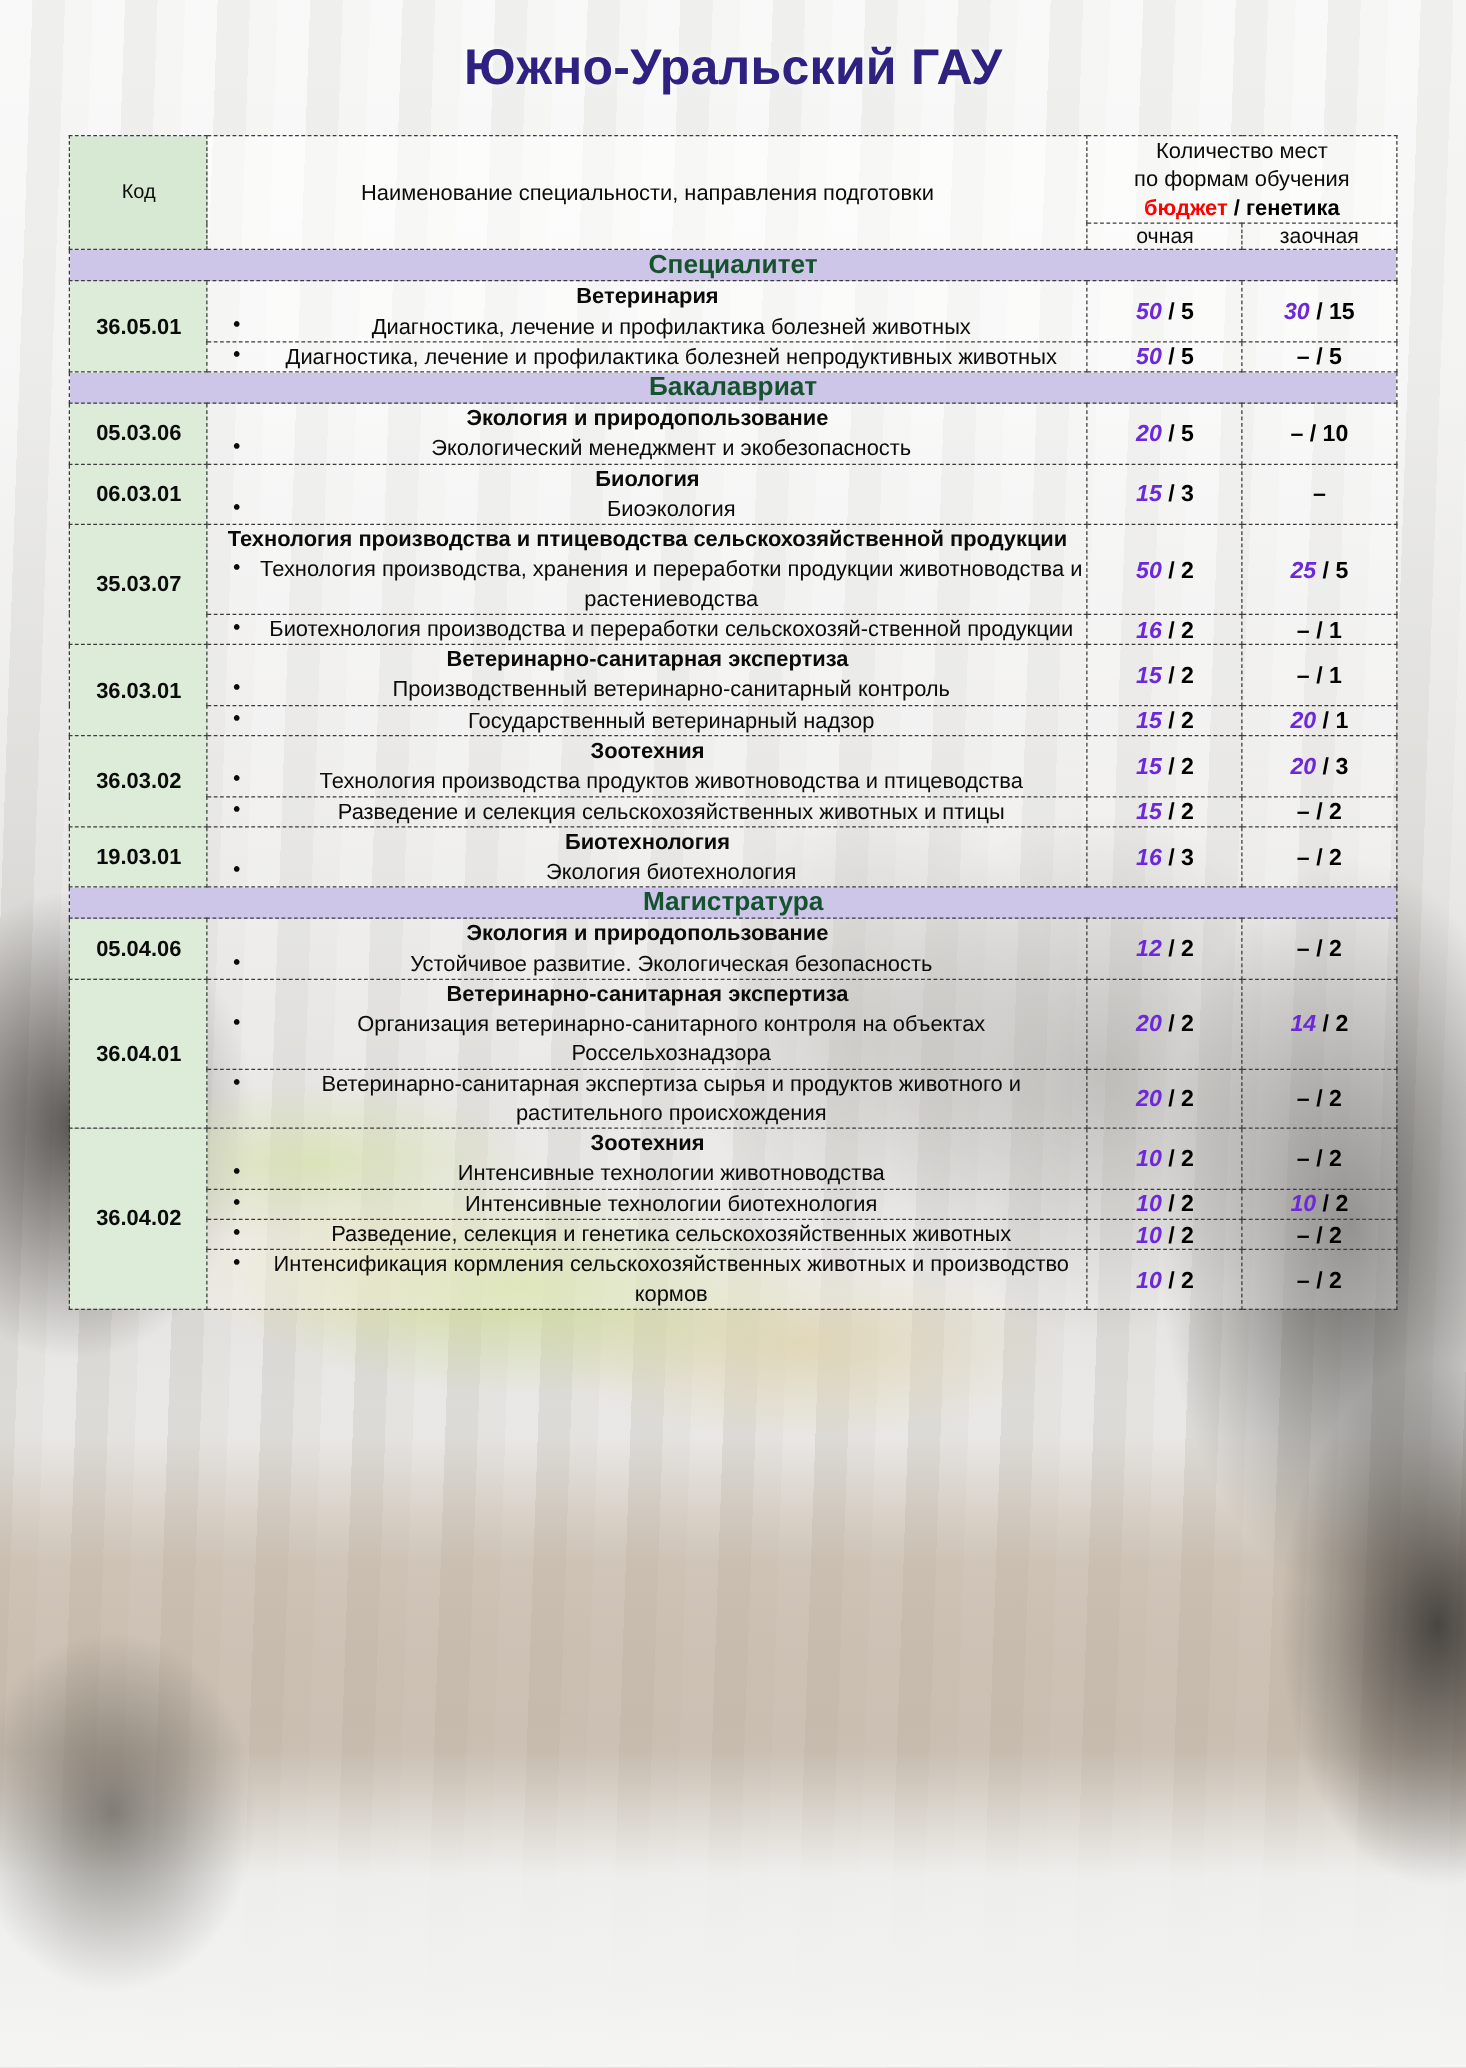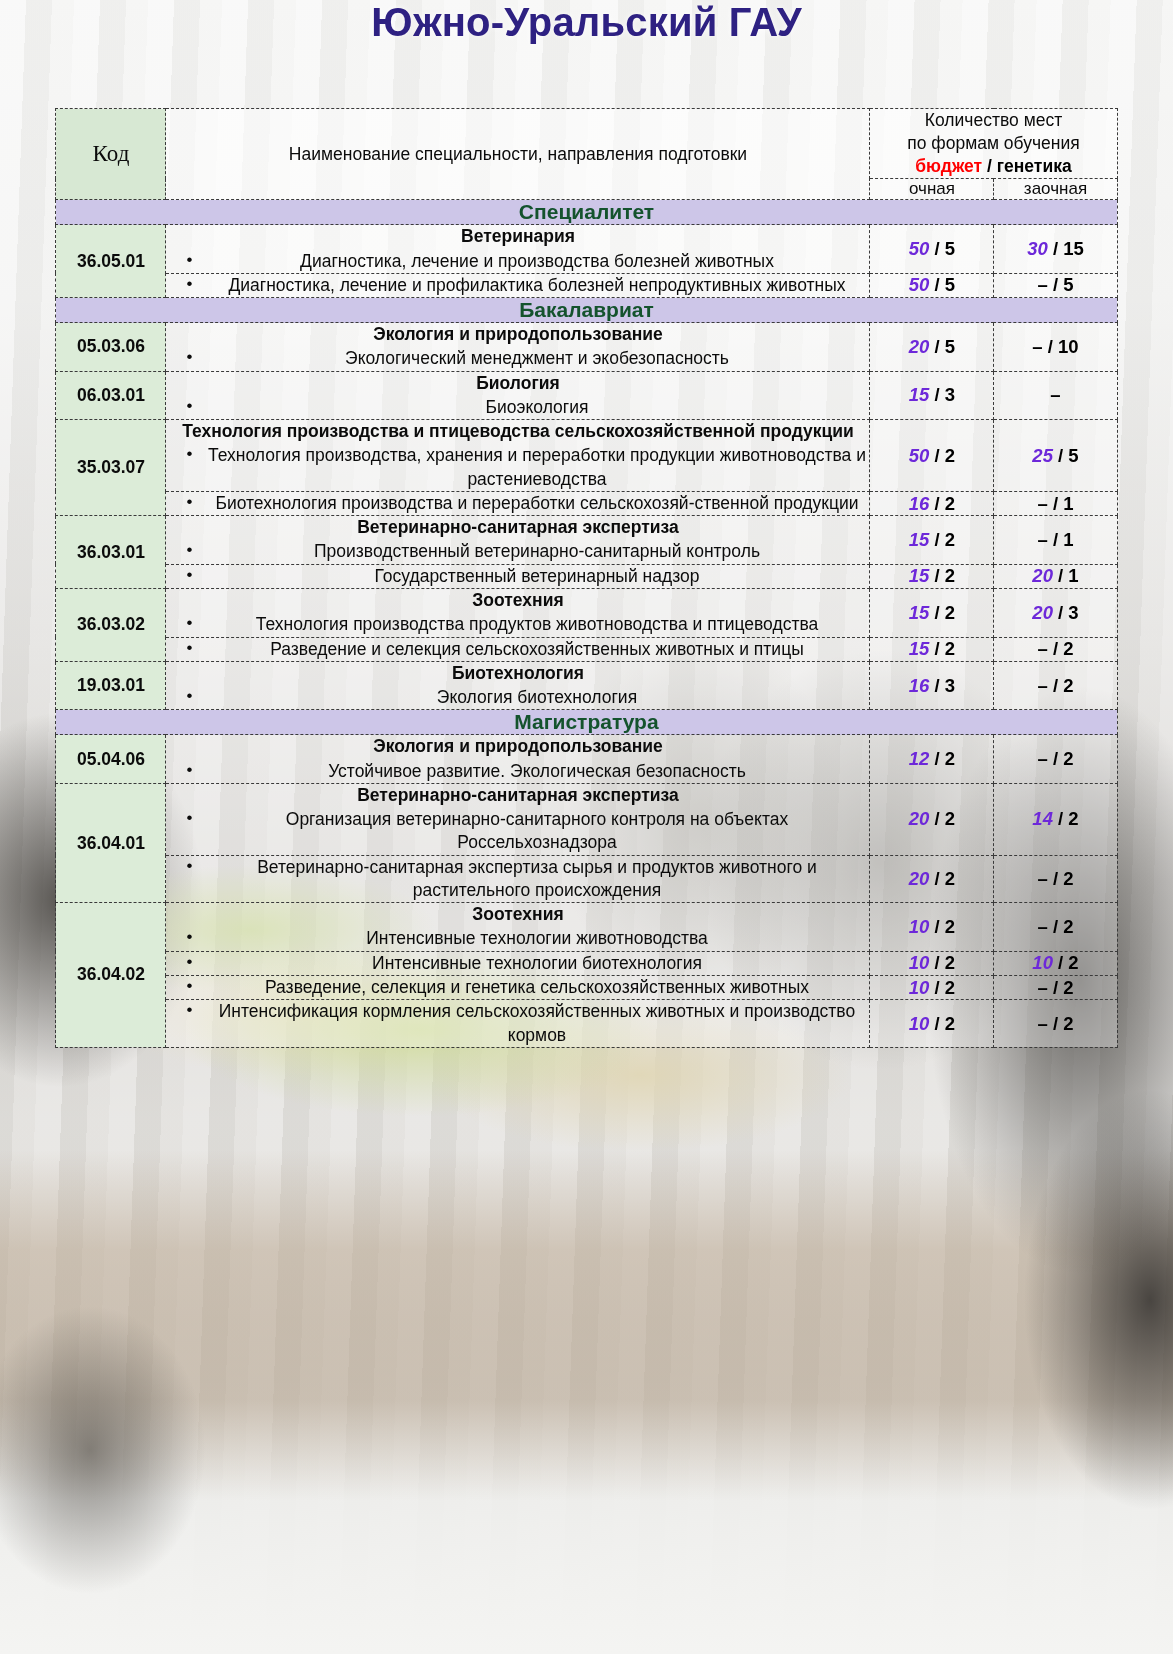--- a/index.html
+++ b/index.html
@@ -47,20 +47,21 @@
     filter: blur(0.4px);
   }
 
   
   #page { position: relative; z-index: 2; }
 
   
   .title-wrap {
     height: 108px;
     display: flex;
+    align-items: center;
     justify-content: center;
   }
   .title {
     font-size: 40px;
     font-weight: bold;
     color: #2e2182;
     letter-spacing: .2px;
     text-shadow: 0 0 6px rgba(255,255,255,.85);
   }
 
@@ -88,22 +89,21 @@
   col.c-ext   { width: 123px; }
 
   
   .hd {
     text-align: center;
     font-weight: normal;
     background: rgba(255,255,255,.52);
   }
   .hd-code {
     background: #d7e8d3;
-    font-size: 23px;
-    font-family: Liberation Serif, serif;
+    font-size: 16px;
   }
   .hd-name { font-size: 17.5px; padding: 0 10px; }
   .hd-places {
     font-size: 17.5px;
     line-height: 1.32;
     padding: 8px 6px 7px;
   }
   .hd-places .b { color: #ff0000; font-weight: bold; text-align: right; }
   .hd-places .d { color: #000000; font-weight: bold; }
   .hd-form { font-size: 17px; padding: 9px 4px; }
@@ -207,21 +207,21 @@
 
     <tbody id="tbody">
         <tr>
           <td class="section" colspan="4">Специалитет</td>
         </tr>
         <tr class="r lite">
           <td class="code" rowspan="2">36.05.01</td>
           <td class="name">
             <span class="prog">Ветеринария</span>
             <ul>
-              <li>Диагностика, лечение и производства болезней животных</li>
+              <li>Диагностика, лечение и профилактика болезней животных</li>
             </ul>
           </td>
           <td class="num"><span class="bud">50</span><span class="sep"> / </span><span class="con">5</span></td>
           <td class="num"><span class="bud">30</span><span class="sep"> / </span><span class="con">15</span></td>
         </tr>
         <tr class="r lite">
           <td class="name">
             <ul>
               <li>Диагностика, лечение и профилактика болезней непродуктивных животных</li>
             </ul>

